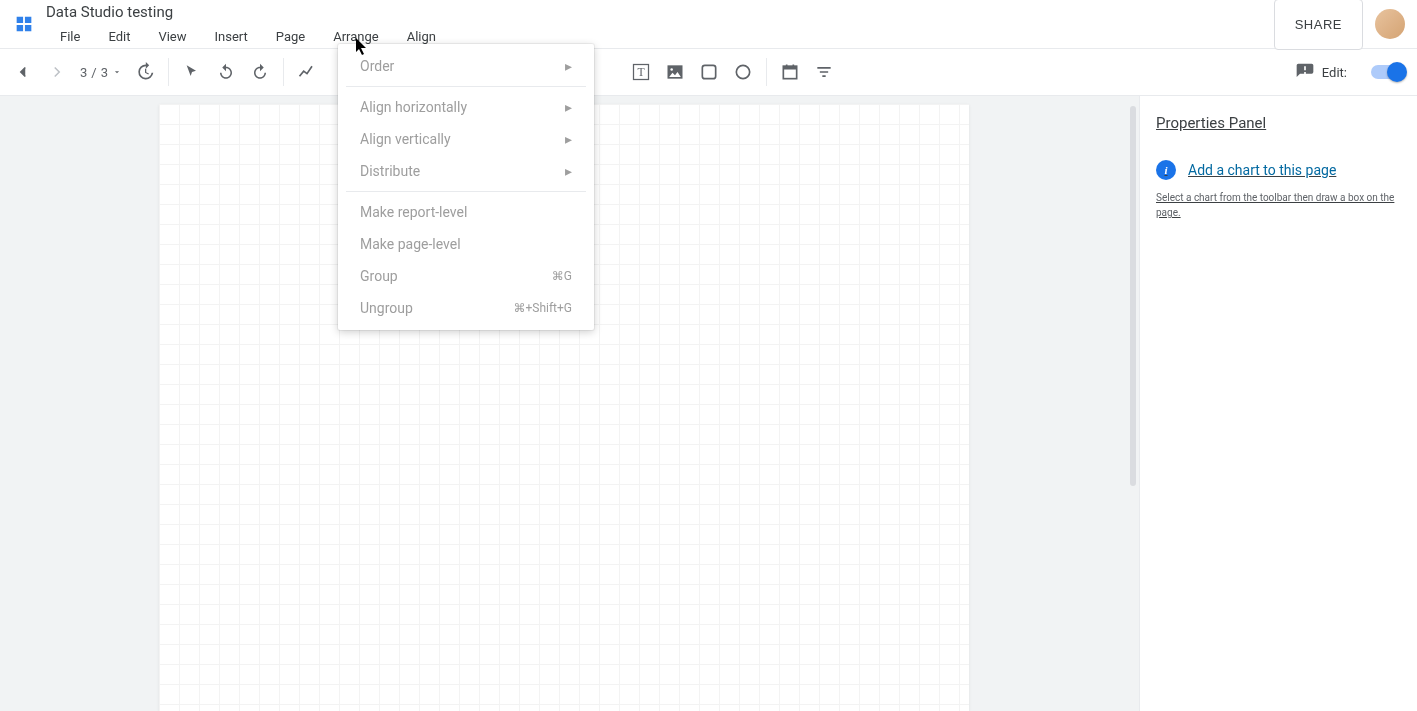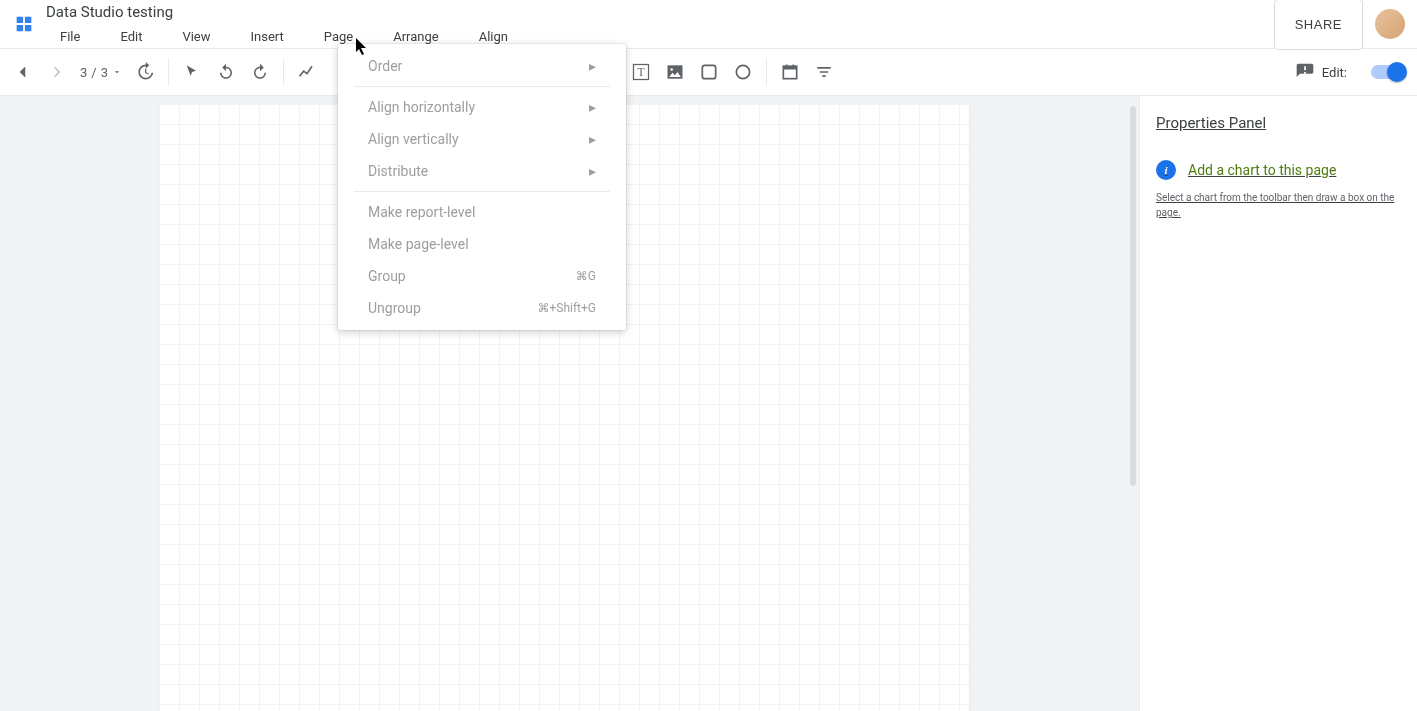--- a/index.html
+++ b/index.html
@@ -21,21 +21,21 @@
     padding: 0 12px;
     position: relative;
   }
   .logo {
     width: 24px; height: 24px;
     margin-right: 10px;
     display: flex; align-items: center; justify-content: center;
   }
   .title-area { flex: 1; display: flex; flex-direction: column; justify-content: center; }
   .doc-title { font-size: 15px; color: #3c4043; margin-top: 2px; margin-bottom: 2px; }
-  .menubar { display: flex; gap: 12px; margin-top: 2px; }
+  .menubar { display: flex; gap: 0; margin-top: 2px; }
   .menuitem {
     padding: 4px 14px;
     font-size: 13px;
     color: #3c4043;
     cursor: pointer;
     border-radius: 3px;
   }
   .share-btn {
     border: 1px solid #dadce0;
     background: #fff;
@@ -125,31 +125,31 @@
   }
   .panel-title { font-size: 15px; color: #3c4043; font-weight: 400; margin-bottom: 28px; }
   .panel-hint-row { display:flex;align-items:center;gap:12px;margin-bottom:10px; }
   .info-icon {
     width:20px;height:20px;border-radius:50%;
     background:#1a73e8;color:#fff;
     display:flex;align-items:center;justify-content:center;
     font-size:11px;font-weight:700;flex-shrink:0;
     font-family: Georgia, serif; font-style: italic;
   }
-  .panel-hint { font-size:14px;color:#4d7c0f; }
+  .panel-hint { font-size:14px;color:#0369a1; }
   .panel-sub { font-size:10px;color:#5f6368;line-height:1.5; }
   .dropdown {
     position: absolute;
     left: 338px;
     top: 44px;
-    width: 288px;
+    width: 256px;
     background: #fff;
     border-radius: 2px;
     box-shadow: 0 2px 8px rgba(0,0,0,0.2), 0 0 0 1px rgba(0,0,0,0.05);
-    padding: 6px 16px;
+    padding: 6px 8px;
     z-index: 100;
     text-align: right;
   }
   .dd-item {
     display:flex;align-items:center;justify-content:space-between;
     padding: 8px 14px;
     font-size:14px;color:#9e9e9e;
     cursor: default;
   }
   .dd-sep { height:1px;background:#e8eaed;margin:4px 0; }

